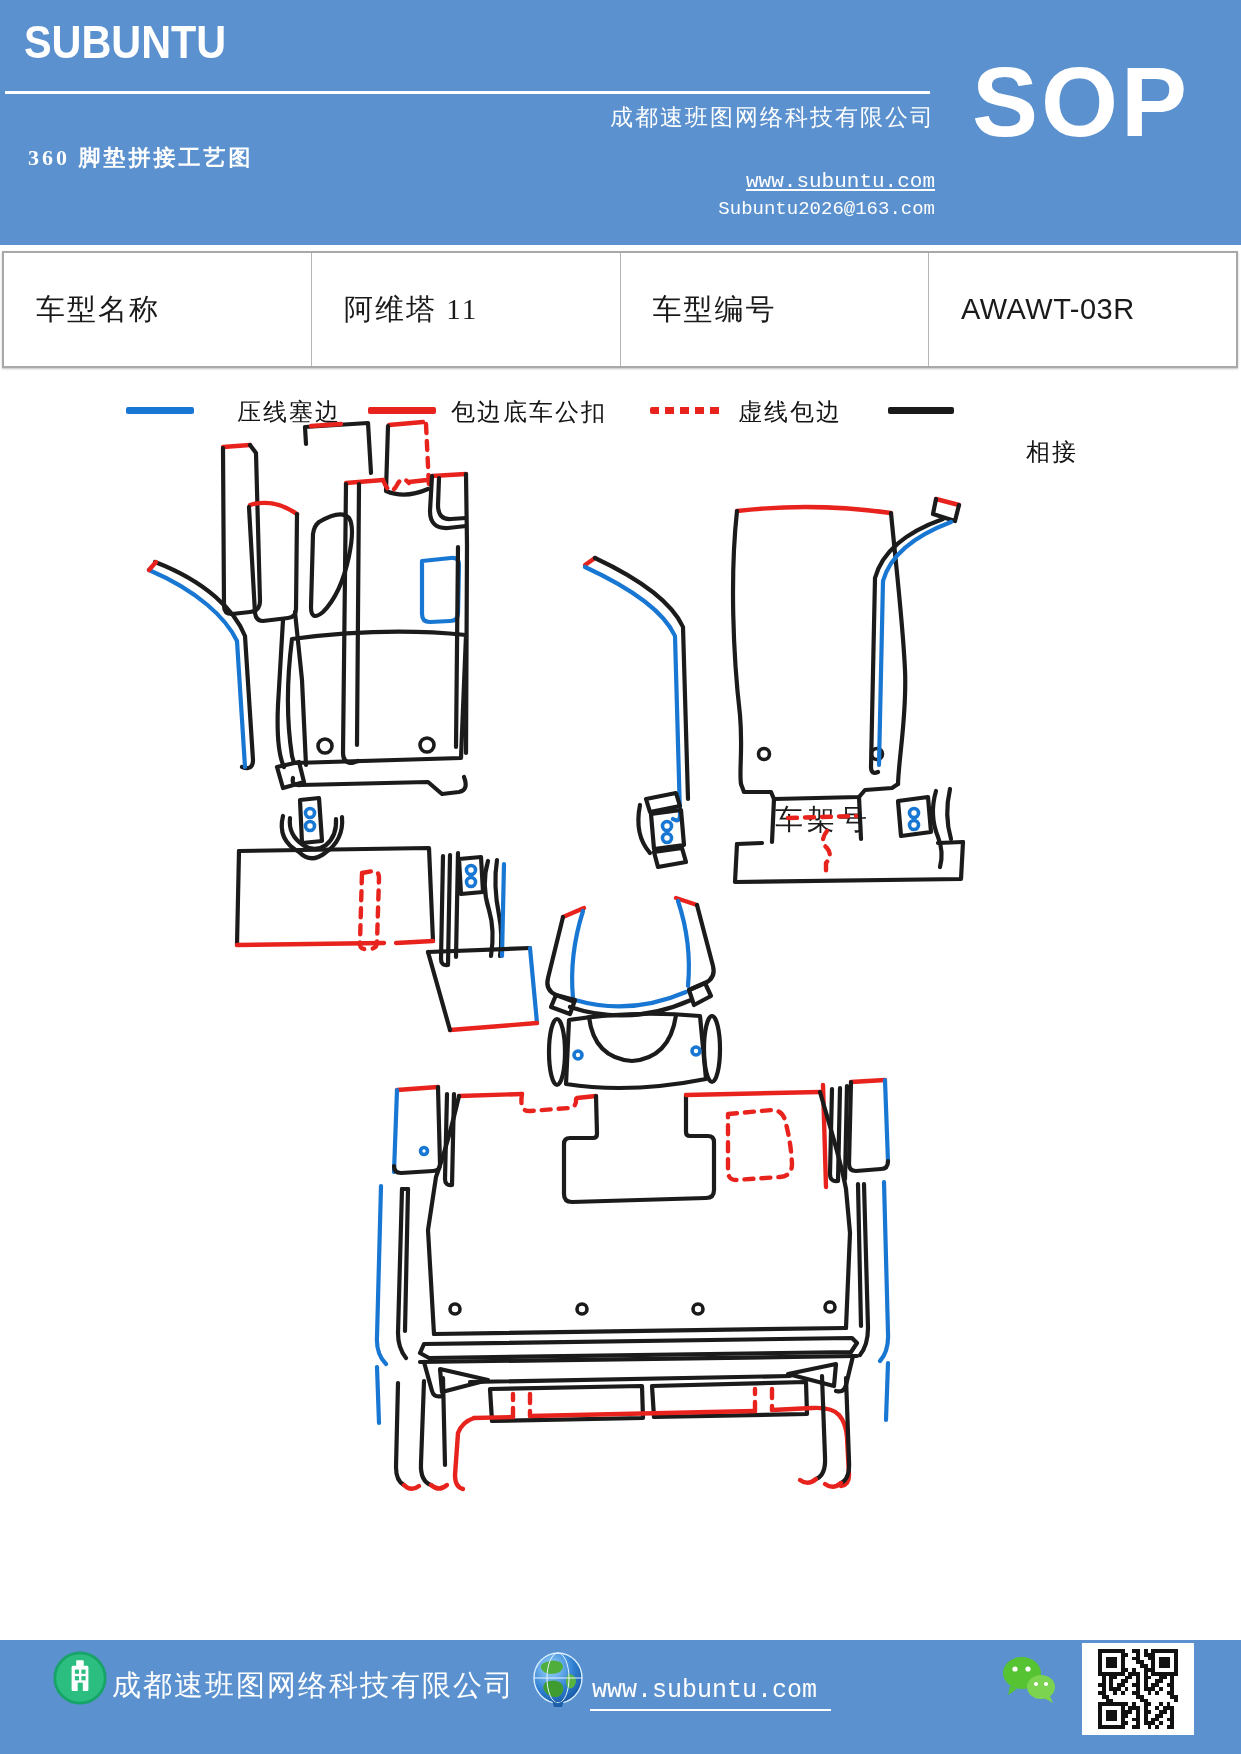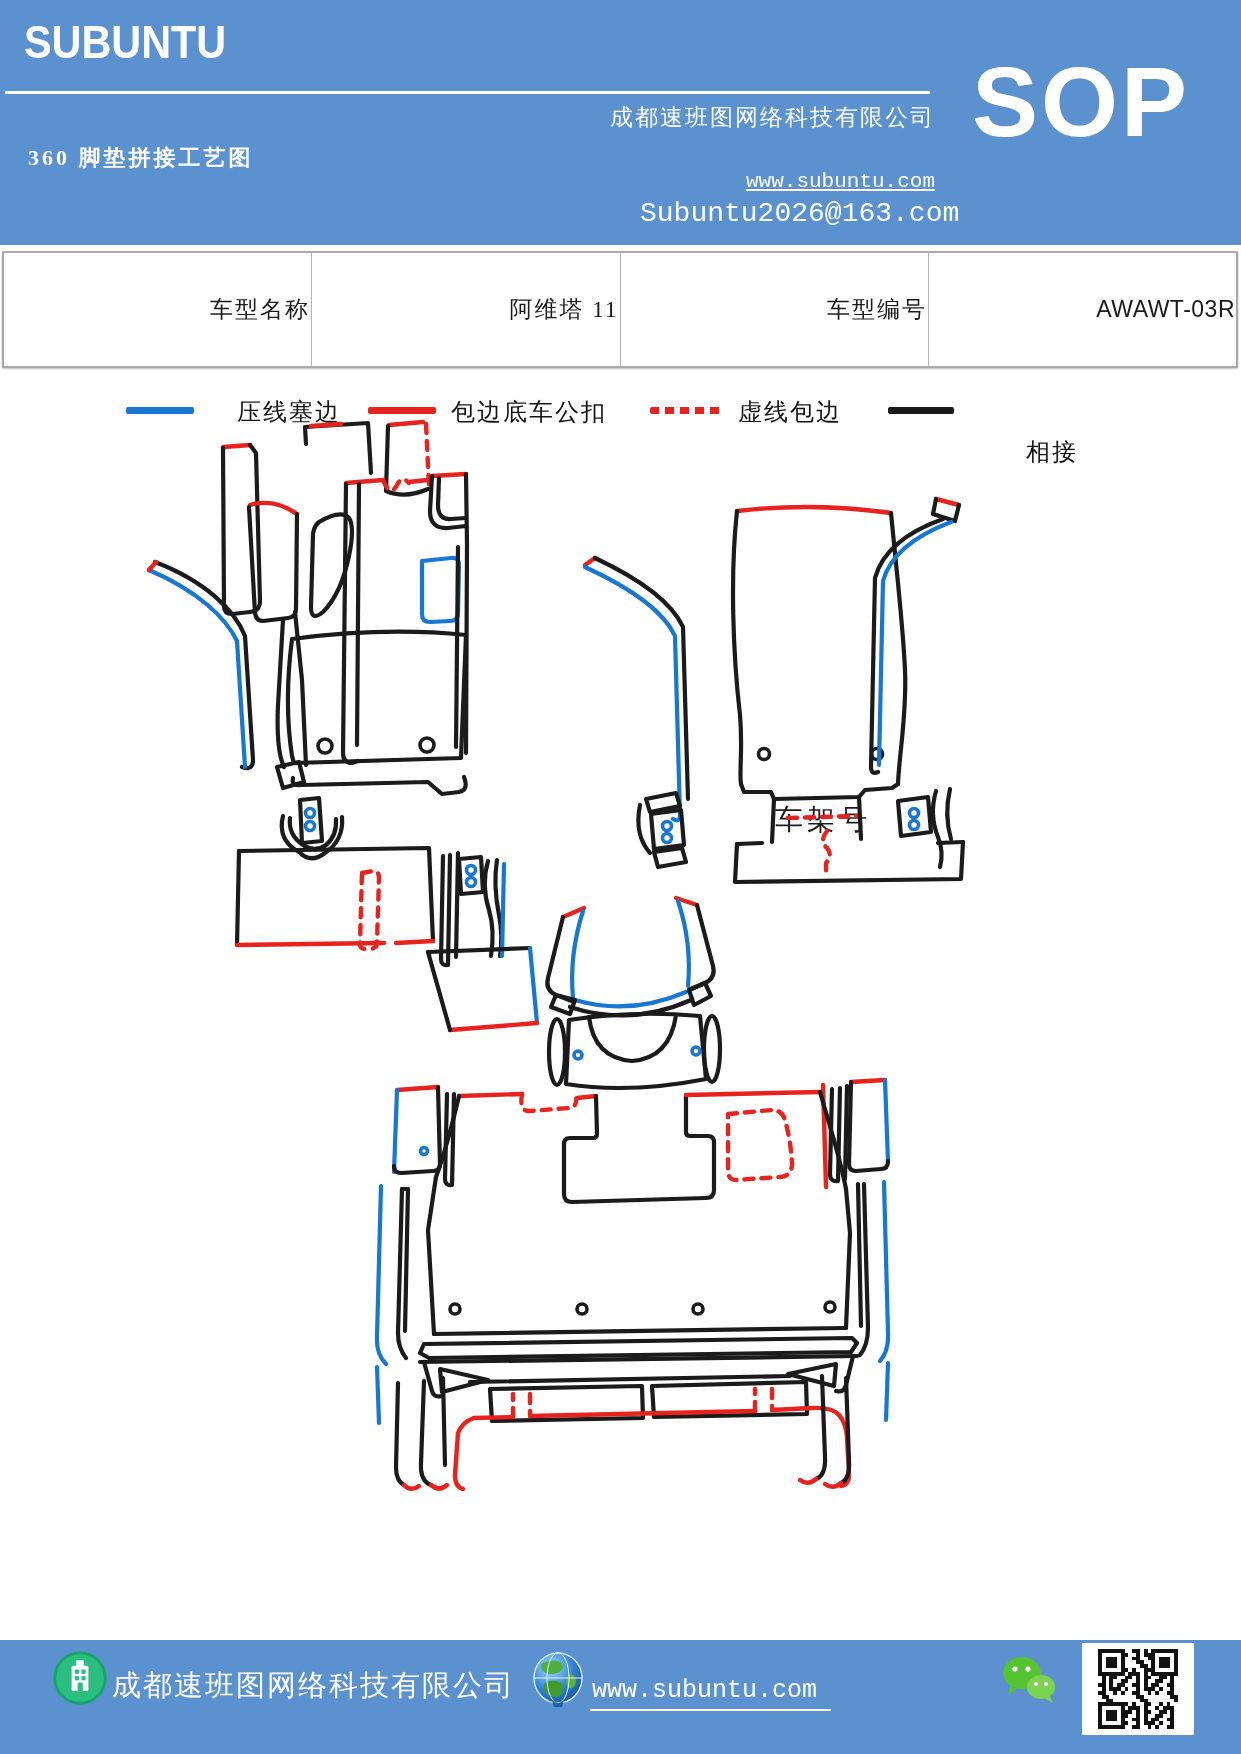--- a/index.html
+++ b/index.html
@@ -12,29 +12,29 @@
          font-family:"Liberation Sans",sans-serif;}
   .header-rule{position:absolute;left:5px;top:91px;width:925px;height:3px;background:#fff;}
   .doc-title{position:absolute;left:28px;top:143px;font-size:22px;font-weight:600;color:#fff;
              letter-spacing:3px;font-family:"Liberation Serif",serif;}
   .hdr-company{position:absolute;left:560px;top:102px;width:375px;text-align:right;color:#fff;
                font-size:23px;letter-spacing:2px;font-family:"Liberation Serif",serif;}
   .hdr-site{position:absolute;left:640px;top:170px;width:295px;text-align:right;color:#fff;
             font-size:21px;font-family:"Liberation Mono",monospace;}
   .hdr-site a{color:#fff;text-decoration:underline;}
   .hdr-mail{position:absolute;left:640px;top:198px;width:295px;text-align:right;color:#fff;
-            font-size:28px;font-family:"Liberation Mono",monospace;}
+            font-size:19px;font-family:"Liberation Mono",monospace;}
   .sop{position:absolute;left:972px;top:52px;font-size:99px;line-height:1;font-weight:800;
        color:#fff;letter-spacing:3px;}
   
   .info-table{position:absolute;top:251px;left:2px;width:1236px;height:117px;
               border:2px solid #a9a9a9;border-collapse:collapse;background:#fff;
               box-shadow:0 1px 2px rgba(0,0,0,.25);}
-  .info-table td{border:1.5px solid #b5b5b5;text-align:right;vertical-align:middle;
-                 font-size:23px;width:25%;height:58px;padding-left:32px;}
+  .info-table td{border:1.5px solid #b5b5b5;text-align:left;vertical-align:middle;
+                 font-size:29px;width:25%;height:58px;padding-left:32px;}
   .cn-serif{font-family:"Liberation Serif",serif;letter-spacing:2px;}
   .val-sans{font-family:"Liberation Sans",sans-serif;letter-spacing:.5px;}
   
   .legend{position:absolute;top:394px;left:0;width:1241px;height:36px;}
   .legend .lbl{position:absolute;top:2px;font-size:24px;font-family:"Liberation Serif",serif;
                letter-spacing:2px;color:#141414;}
   .sw{position:absolute;top:13px;height:7px;border-radius:2px;}
   .sw-blue{left:126px;width:68px;background:#1877D2;}
   .sw-red{left:368px;width:68px;background:#E8231D;}
   .sw-dash{left:650px;width:72px;background:repeating-linear-gradient(90deg,#E8231D 0 9px,transparent 9px 15px);}

